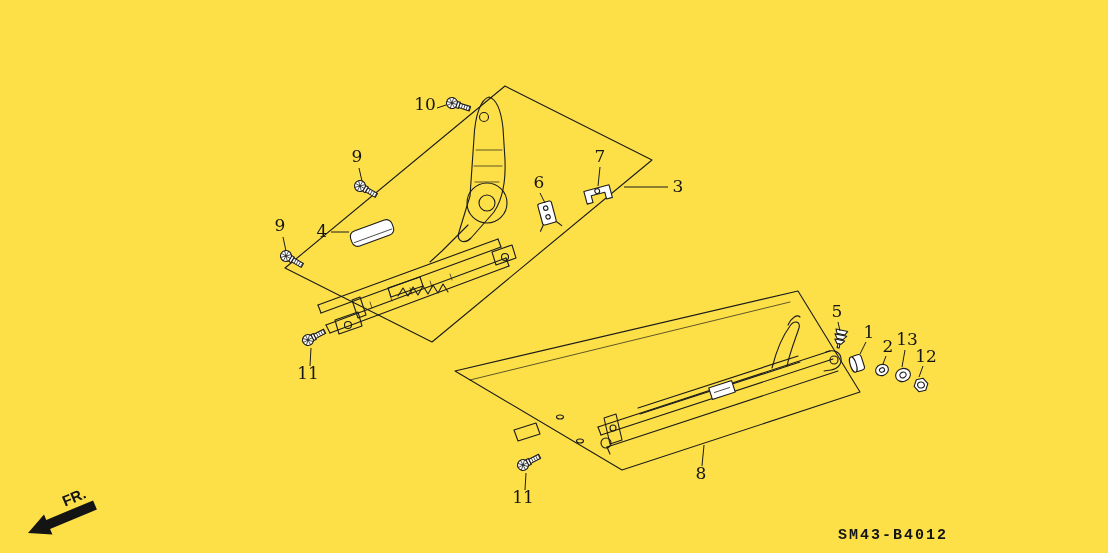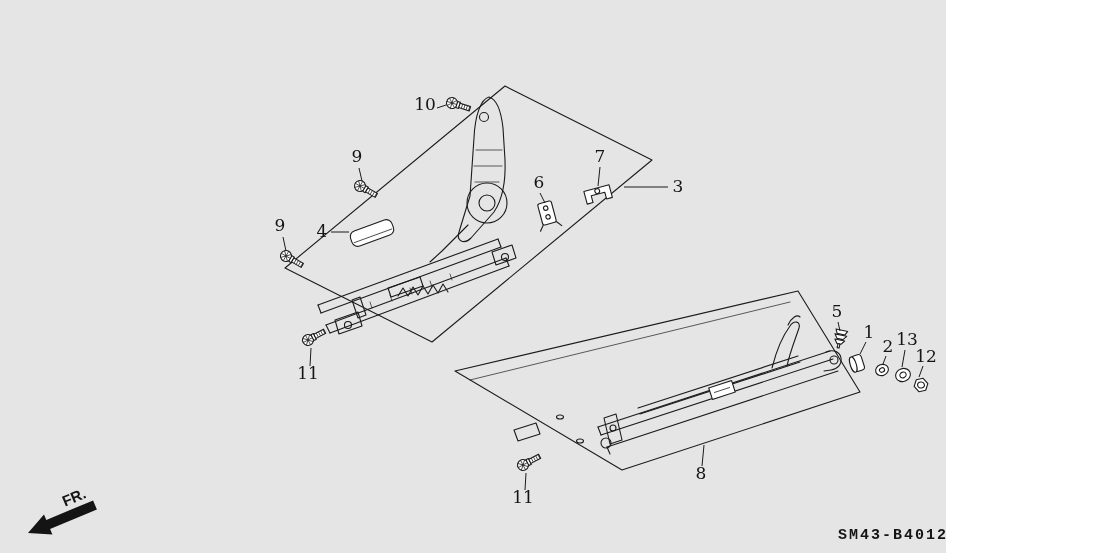--- a/index.html
+++ b/index.html
@@ -1,17 +1,17 @@
 <!DOCTYPE html>
 <html><head>
 <meta charset="utf-8">
 <style>
   html,body{margin:0;padding:0;background:#ffffff;}
   body{font-family:"Liberation Sans", sans-serif;}
-  .stage{position:relative;width:946px;height:553px;background:#e5e5e5;overflow:hidden;}
+  .stage{position:relative;width:1108px;height:553px;background:#fde047;overflow:hidden;}
   svg{position:absolute;left:0;top:0;}
   .line-art{stroke:#1b1b1b;stroke-width:1.1;fill:none;stroke-linecap:round;stroke-linejoin:round;}
   .hw{stroke:#1b1b1b;stroke-width:1.1;fill:#ffffff;stroke-linejoin:round;}
   .thin{stroke-width:0.7;}
   .leader{stroke:#1b1b1b;stroke-width:1;}
   .callout{font-family:"DejaVu Serif", serif;font-size:17px;fill:#141414;}
   .code{font-family:"Liberation Mono", monospace;font-size:15px;font-weight:bold;letter-spacing:2px;fill:#141414;}
   .fr{font-family:"Liberation Sans", sans-serif;font-size:15px;font-weight:bold;fill:#141414;}
 </style>
 </head>

